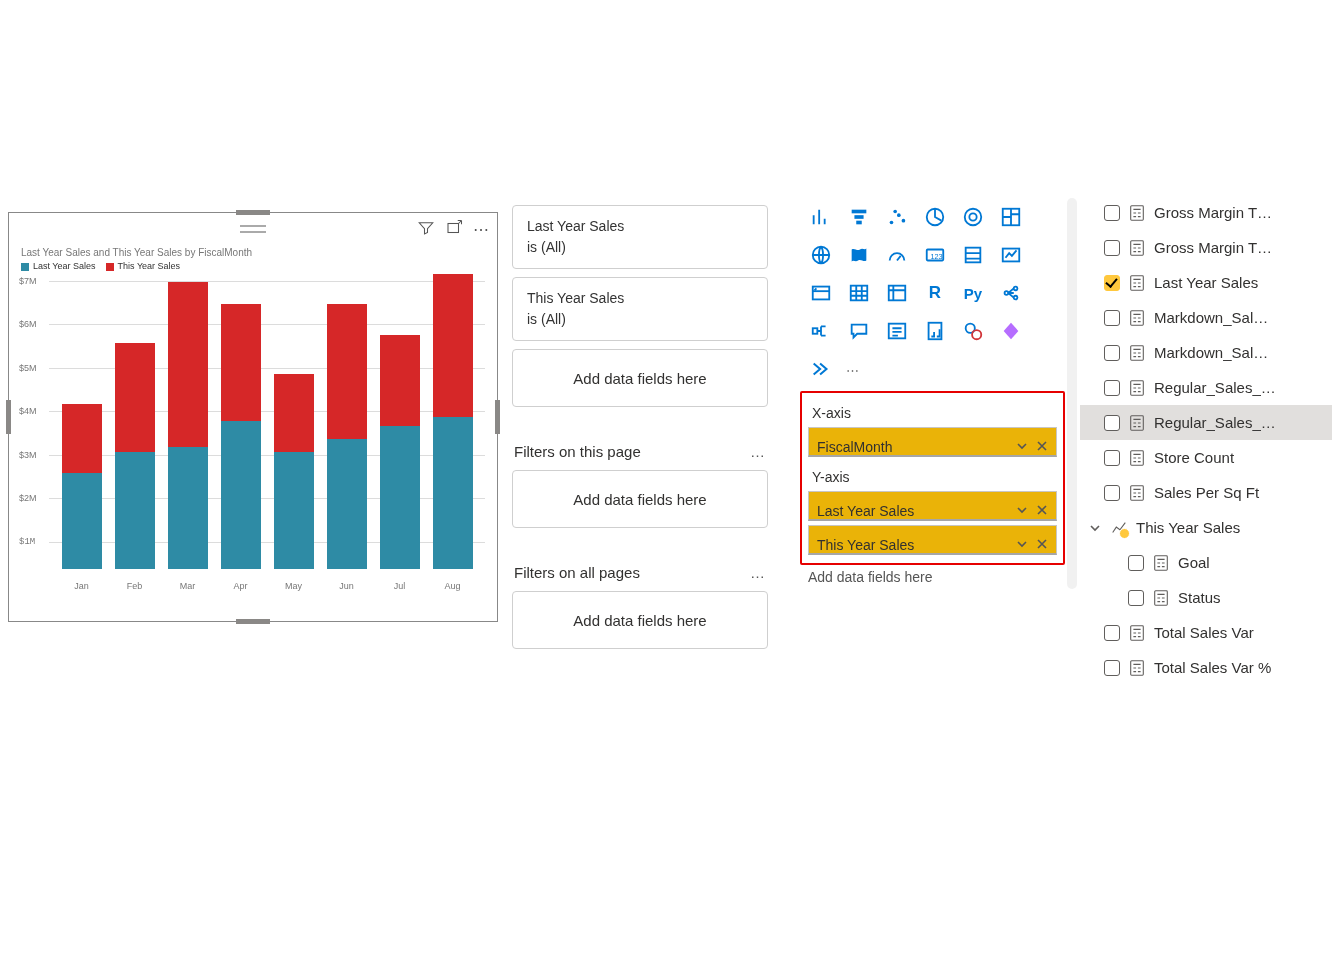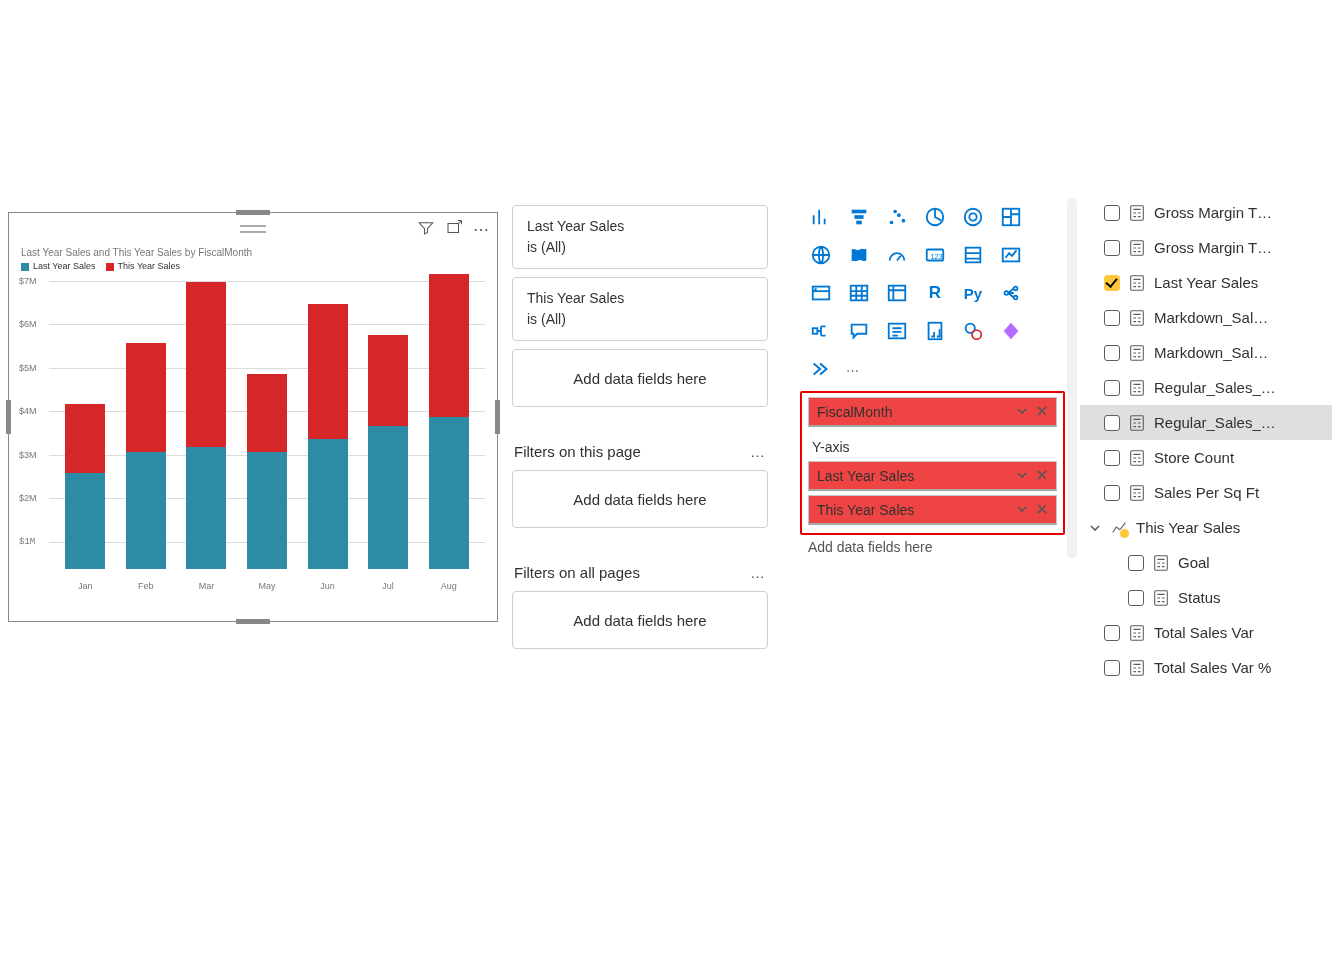--- a/index.html
+++ b/index.html
@@ -44,21 +44,21 @@
 .viz{position:absolute;left:800px;top:198px;width:265px}
 .viz-grid{display:flex;flex-wrap:wrap;gap:8px;padding:4px 6px 8px 6px}
 .viz-grid .cell{width:30px;height:30px;display:flex;align-items:center;justify-content:center;color:#0078d4;cursor:pointer}
 .viz-grid .cell svg{width:22px;height:22px}
 .viz-grid .r{color:#0078d4;font-weight:700;font-size:17px;font-family:Arial}
 .viz-grid .py{color:#0078d4;font-weight:700;font-size:15px;font-family:Arial}
 .viz-bottom-row{display:flex;gap:14px;align-items:center;padding:4px 6px 8px 10px}
 .chev-stack{color:#0078d4}
 .wells{border:2px solid #e60000;border-radius:2px;padding:4px 2px 4px 2px;background:#fff}
 .well-label{font-size:14px;color:#323130;padding:8px 8px 6px 8px}
-.pill{border:1px solid #c8c6c4;border-bottom:2px solid #a6a6a6;background:#ef4444;height:30px;display:flex;align-items:center;justify-content:space-between;padding:0 8px;margin:0 4px 4px 4px;font-size:14px;color:#323130}
+.pill{border:1px solid #c8c6c4;border-bottom:2px solid #a6a6a6;background:#eab308;height:30px;display:flex;align-items:flex-end;justify-content:space-between;padding:0 8px;margin:0 4px 4px 4px;font-size:14px;color:#323130}
 .pill .pill-icons{display:flex;gap:8px;color:#555}
 .pill svg{width:12px;height:12px;stroke:#555;stroke-width:1.6;fill:none}
 .legend-drop{font-size:14px;color:#555;padding:4px 8px}
 .scrollbar{position:absolute;right:-12px;top:0;bottom:0;width:10px;background:linear-gradient(#dcdcdc,#dcdcdc);border-radius:5px;opacity:.4}
 
 
 .fields{position:absolute;left:1080px;top:195px;width:252px}
 .field-row{display:flex;align-items:center;height:35px;padding-left:24px;gap:8px;font-size:15px;white-space:nowrap;overflow:hidden;text-overflow:ellipsis;cursor:pointer}
 .field-row.indent{padding-left:48px}
 .field-row.sel{background:#e1dfdd}
@@ -123,20 +123,25 @@
             <div class="seg seg-red" style="height: 108.571px;"></div>
             <div class="seg seg-blue" style="height: 117.257px;"></div>
             <div class="xlabel">Feb</div>
           </div>
           <div class="bar">
             <div class="seg seg-red" style="height: 165.029px;"></div>
             <div class="seg seg-blue" style="height: 121.6px;"></div>
             <div class="xlabel">Mar</div>
           </div>
           <div class="bar">
+            <div class="seg seg-red" style="height: 117.257px;"></div>
+            <div class="seg seg-blue" style="height: 147.657px;"></div>
+            <div class="xlabel">Apr</div>
+          </div>
+          <div class="bar">
             <div class="seg seg-red" style="height: 78.1714px;"></div>
             <div class="seg seg-blue" style="height: 117.257px;"></div>
             <div class="xlabel">May</div>
           </div>
           <div class="bar">
             <div class="seg seg-red" style="height: 134.629px;"></div>
             <div class="seg seg-blue" style="height: 130.286px;"></div>
             <div class="xlabel">Jun</div>
           </div>
           <div class="bar">
@@ -324,20 +329,21 @@
     </div>
     <div class="viz-bottom-row">
       <span class="chev-stack"><svg width="22" height="22" viewBox="0 0 24 24" fill="none" stroke="#0078d4" stroke-width="2.2">
             <path d="M4 6l7 6-7 6"></path>
             <path d="M11 6l7 6-7 6"></path>
           </svg></span>
       <span class="dots" style="letter-spacing:3px;color:#555;cursor:pointer">⋯</span>
     </div>
 
     <div class="wells">
+      <div class="well-label">X-axis</div>
       <div class="pill">
         <span>FiscalMonth</span>
         <span class="pill-icons">
           <span><svg viewBox="0 0 12 12">
                 <path d="M2 4l4 4 4-4"></path>
               </svg></span>
           <span><svg viewBox="0 0 12 12">
                 <path d="M2 2l8 8M10 2l-8 8"></path>
               </svg></span>
         </span>

